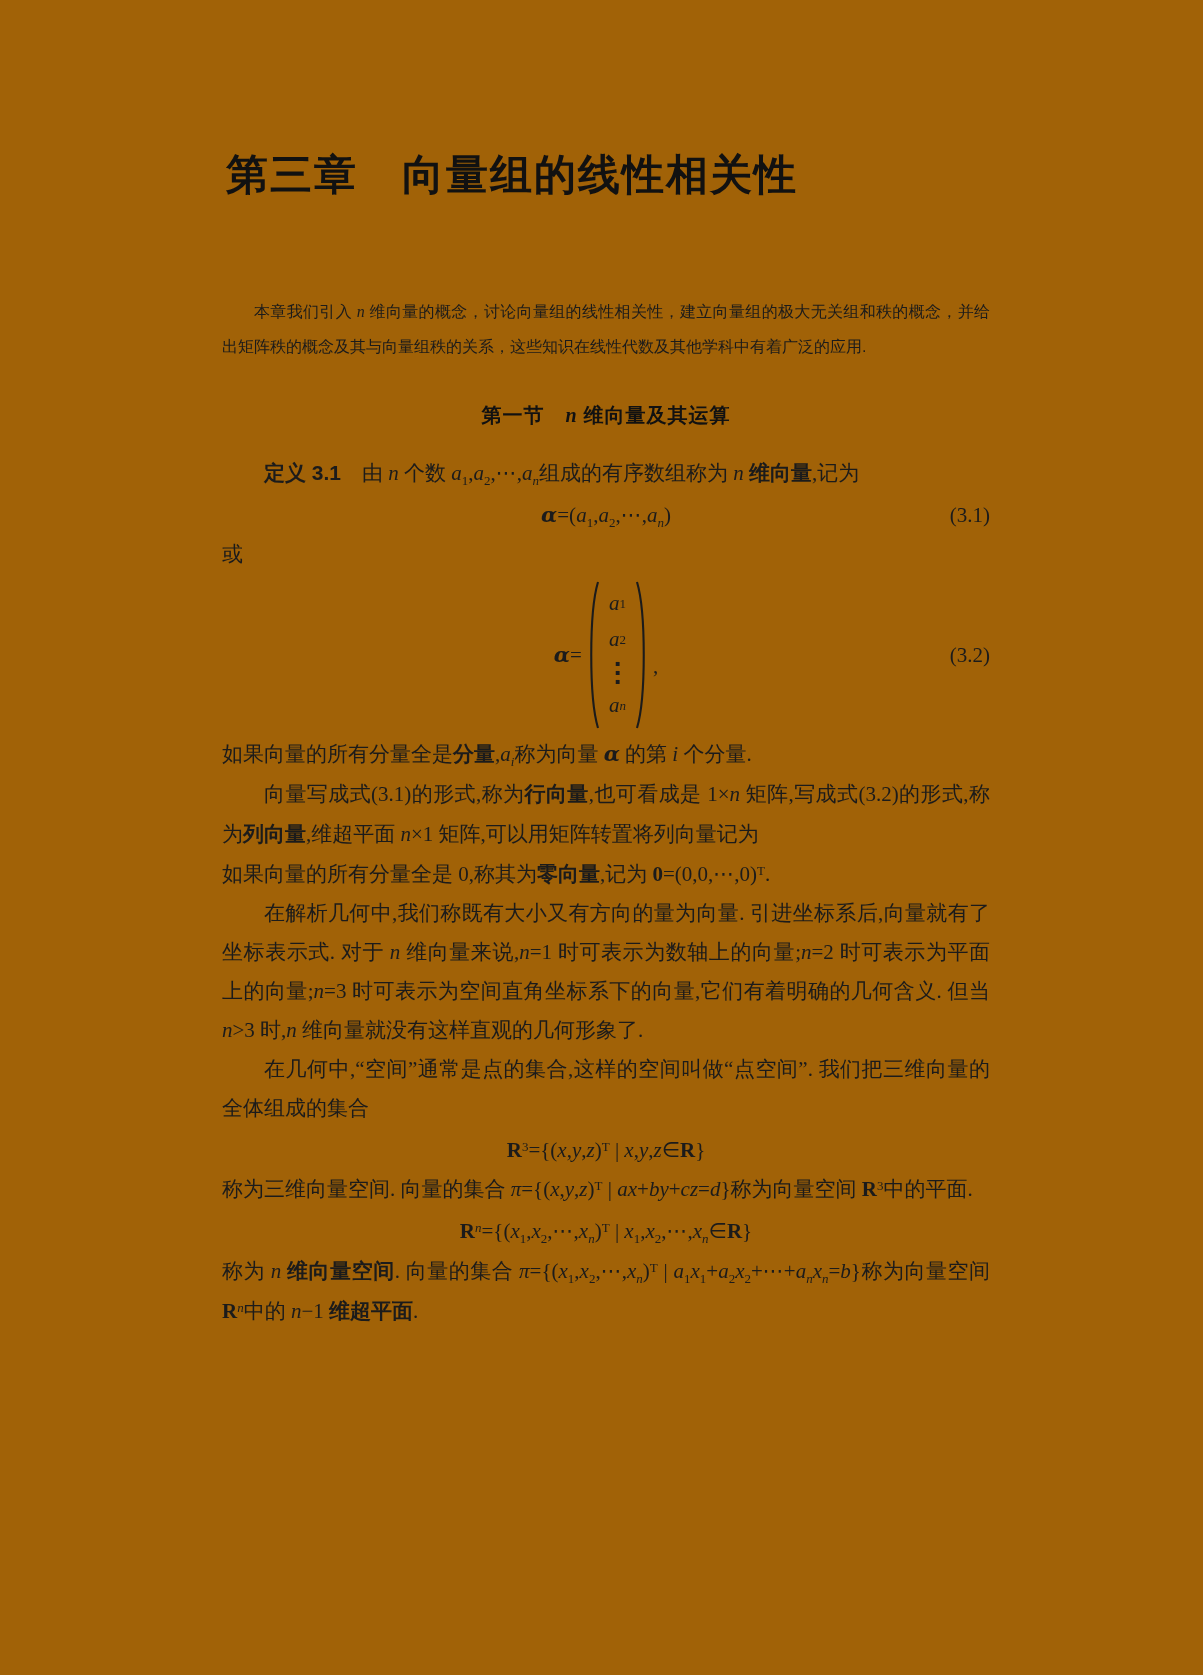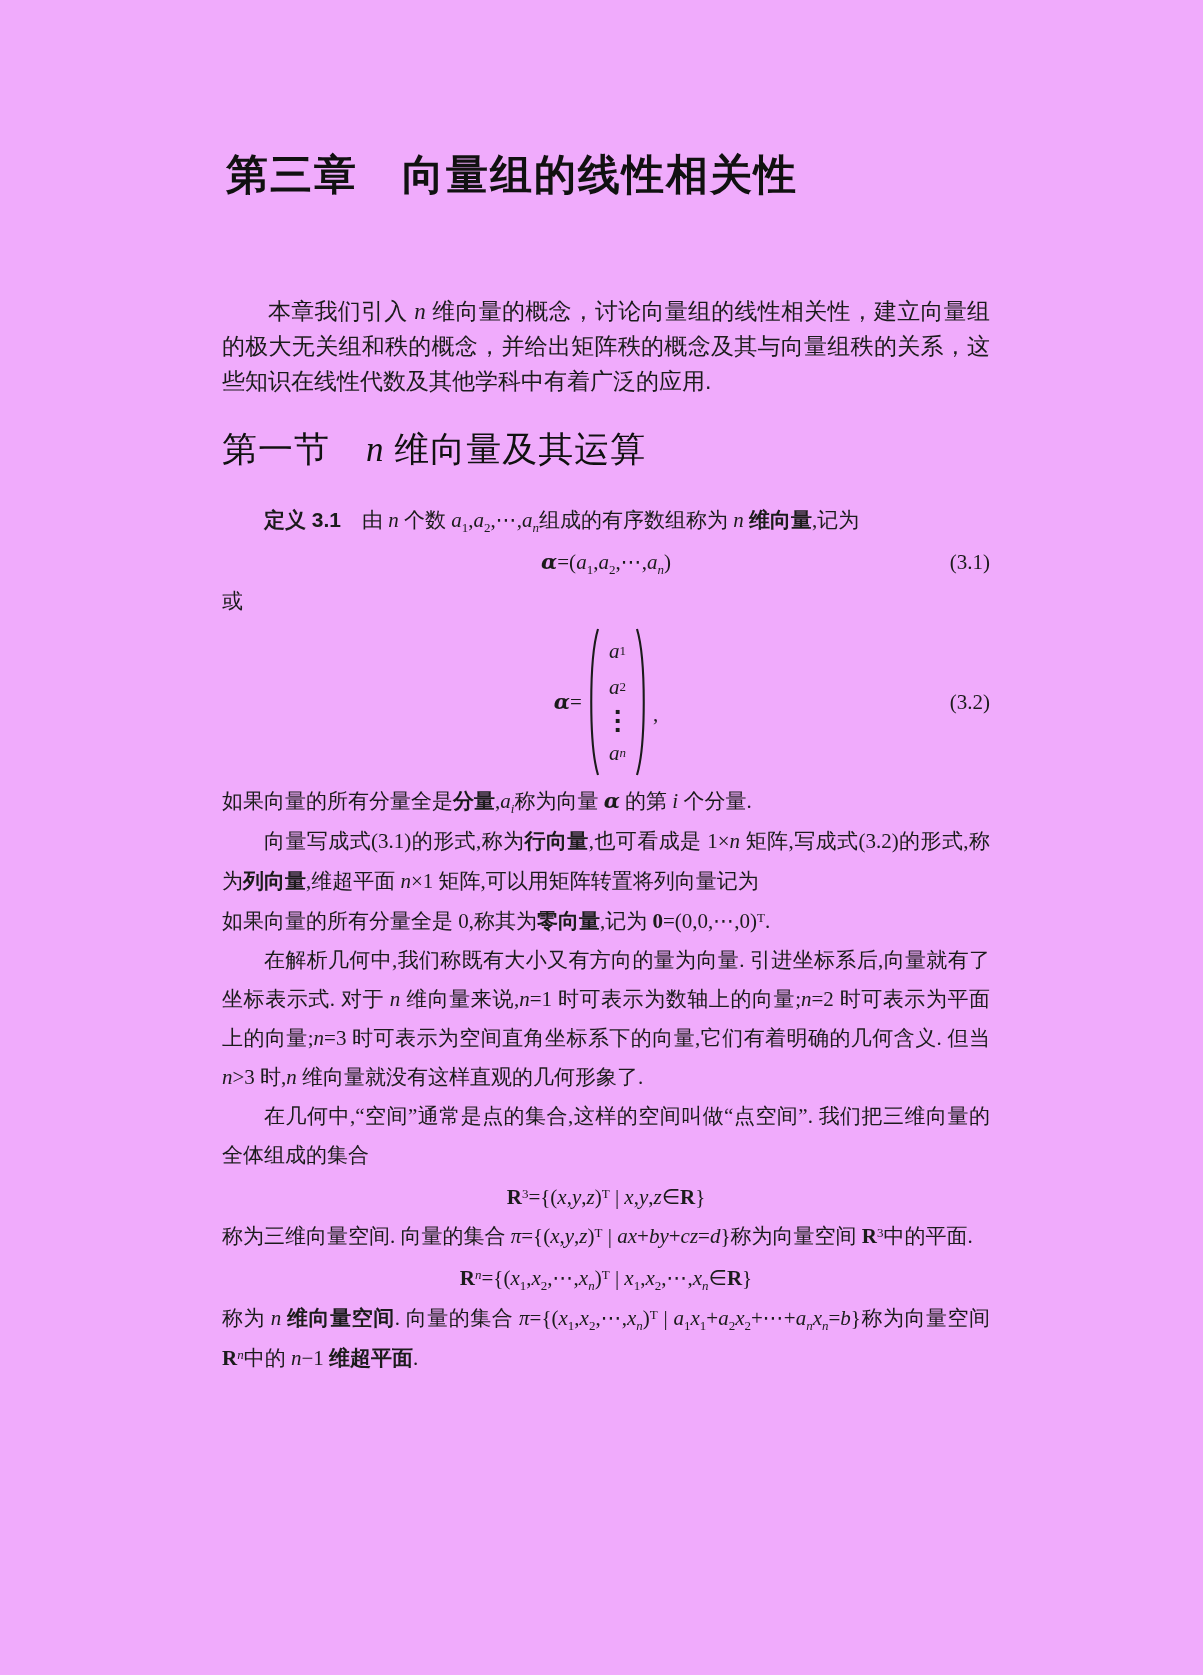--- a/index.html
+++ b/index.html
@@ -1,49 +1,50 @@
 <!DOCTYPE html>
 <html><head>
 <meta charset="utf-8">
 <style>
   html,body{margin:0;padding:0;background:#888;}
   .page{
     position:relative;
     width:1203px;height:1675px;
     margin:0 auto;
-    background:#f0abfc;
+    background:#a16207;
     color:#1b1b1b;
     font-family:"Liberation Serif","DejaVu Serif",serif;
     font-size:21px;
     overflow:hidden;
   }
   .content{position:absolute;left:222px;top:0;width:768px;}
 
   .chapter{
     margin:150px 0 0 4px;
     font-family:"Liberation Sans","DejaVu Sans",sans-serif;
     font-weight:700;
     font-size:42px;
     line-height:50px;
     letter-spacing:2px;
     color:#111;
   }
   .intro{
     margin-top:94px;
     font-family:"Liberation Sans","DejaVu Sans",sans-serif;
-    font-size:23px;
+    font-size:16px;
     line-height:35px;
     text-align:justify;
     text-indent:2em;
   }
   .section-h{
     margin-top:30px;
-    font-weight:400;
-    font-size:35px;
+    font-weight:700;
+    font-size:20px;
     line-height:42px;
+    text-align:center;
     letter-spacing:1px;
     color:#111;
   }
   p.body{margin:0;line-height:39px;text-align:justify;}
   p.ind{text-indent:2em;}
   .mt2{margin-top:2px;}.mt4{margin-top:4px;}.mt42{margin-top:42px;}
 
   .eqrow{position:relative;text-align:center;line-height:40px;margin-top:2px;}
   .eqnum{position:absolute;right:0;top:0;}
   .eqrow-mat{

